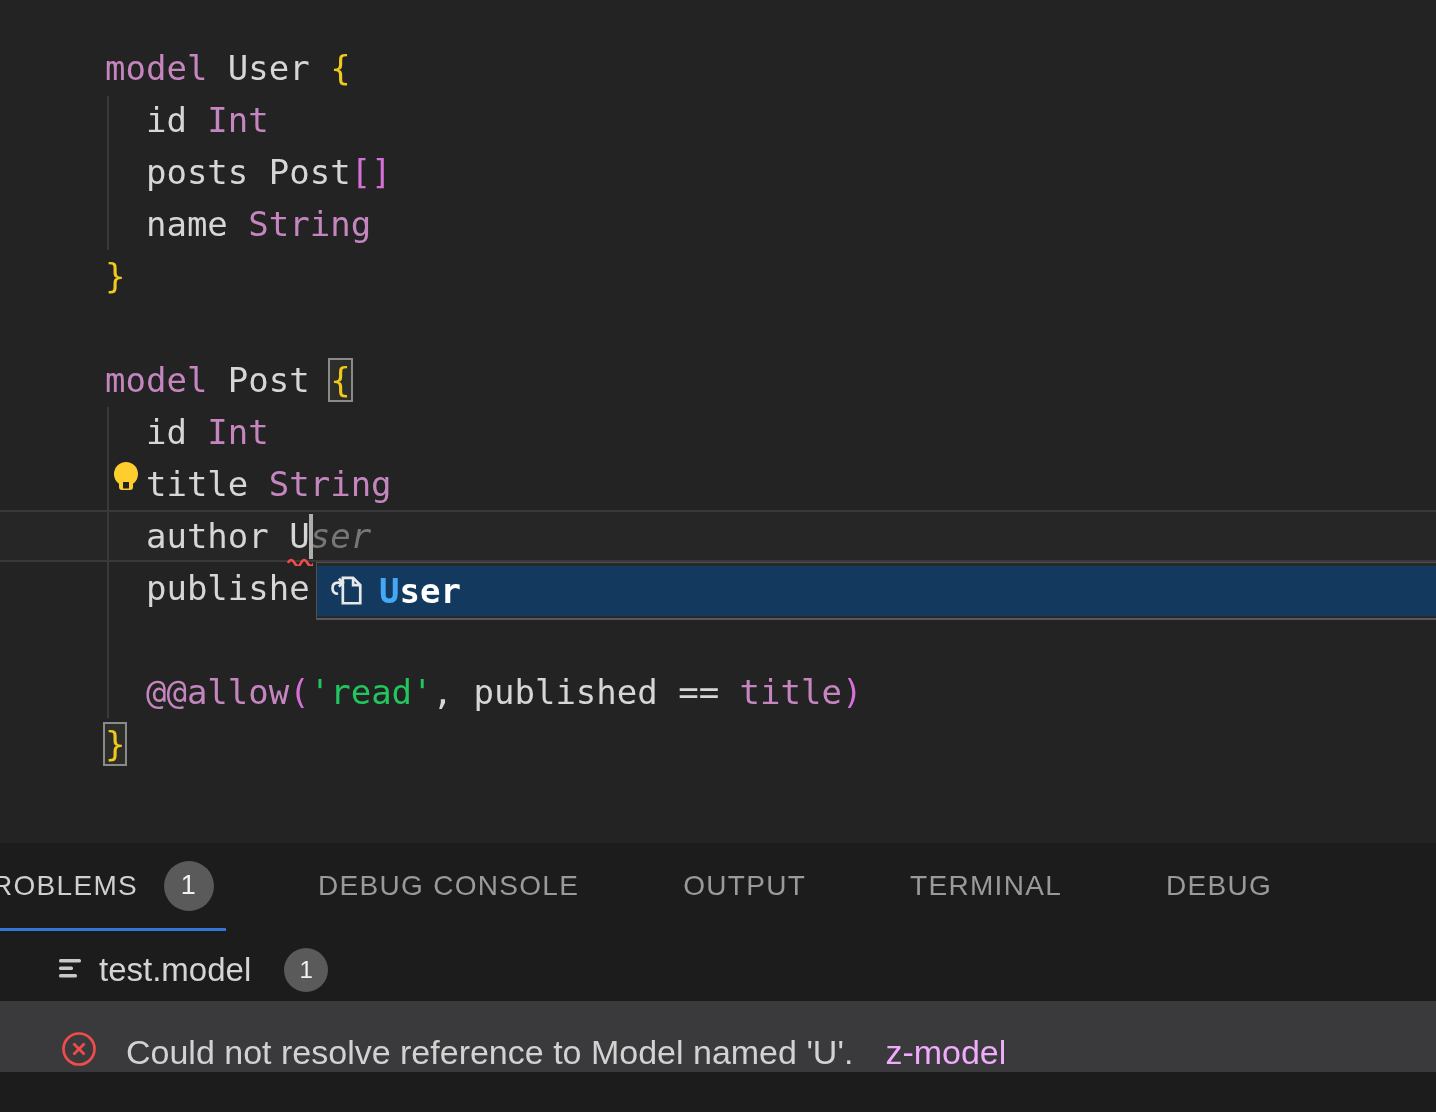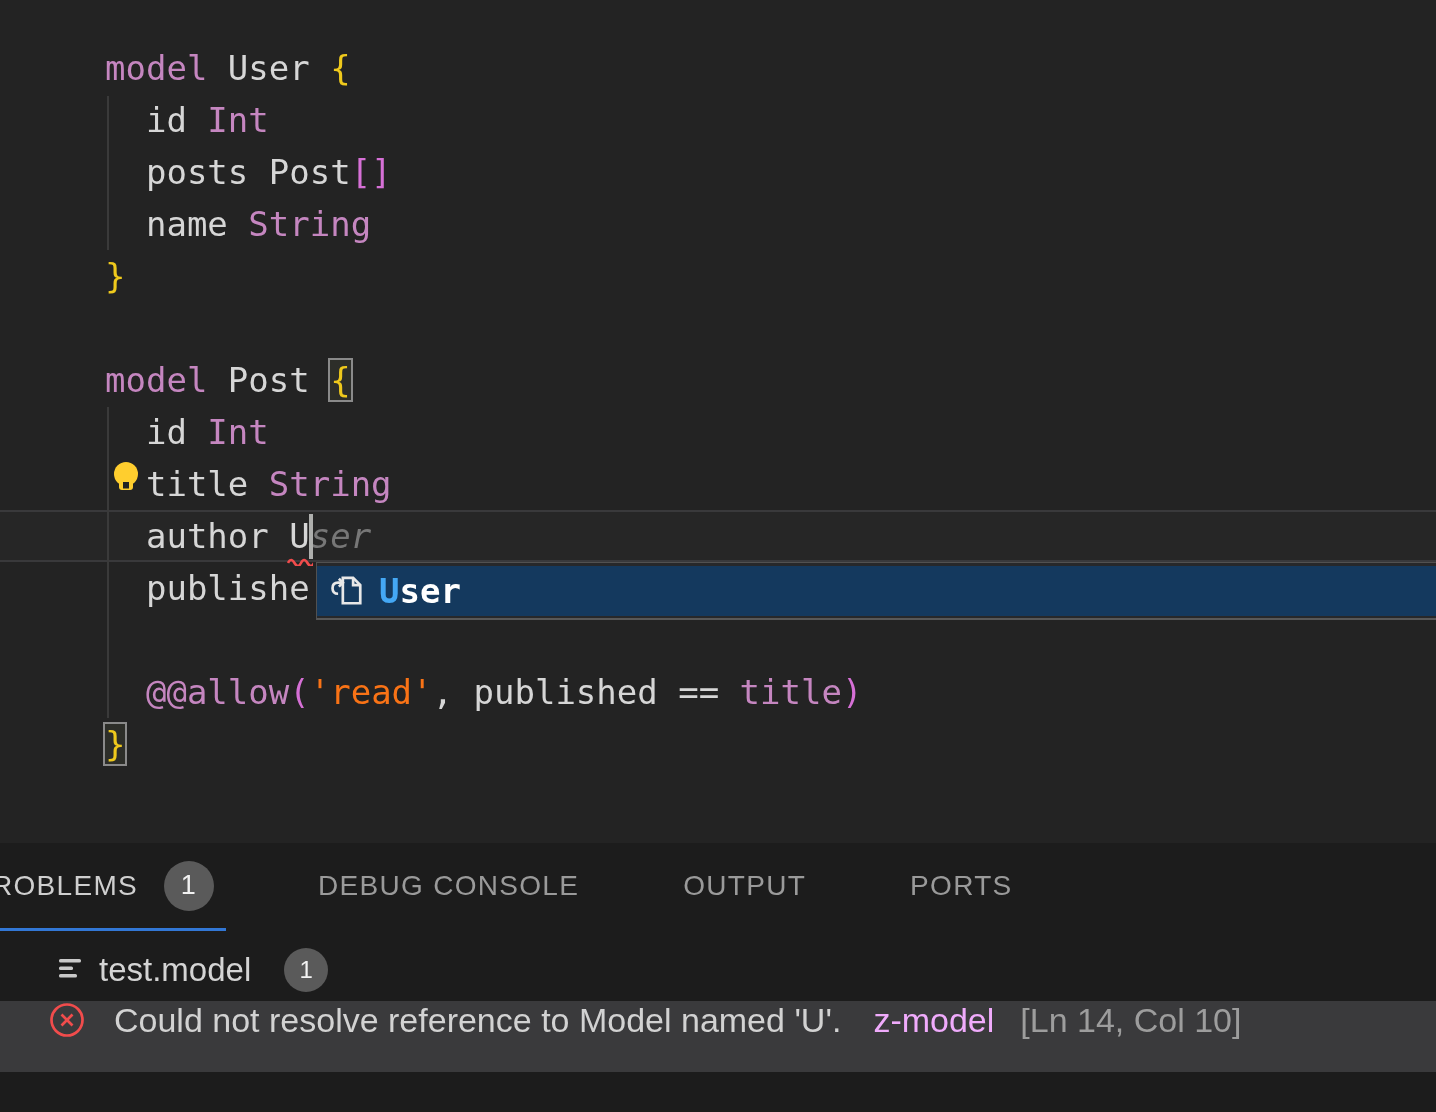--- a/index.html
+++ b/index.html
@@ -19,21 +19,21 @@
     background:rgba(255,255,255,0.015);box-sizing:border-box;z-index:0;
   }
   .code{
     position:absolute;left:105px;top:42px;z-index:2;
     font-family:"DejaVu Sans Mono", monospace;font-size:34px;
   }
   .code-line{height:52px;line-height:52px;white-space:pre;}
   .tok-keyword{color:#C586C0;}
   .tok-plain{color:#D6D6D6;}
   .tok-type{color:#C586C0;}
-  .tok-string{color:#f97316;}
+  .tok-string{color:#22c55e;}
   .tok-brace{color:#EFC91C;}
   .tok-bracket{color:#D670D6;}
   .tok-ghost{color:#777777;font-style:italic;}
   .tok-brace_match{
     color:#EFC91C;outline:2px solid #8a8a8a;outline-offset:0px;
     background:rgba(140,150,100,0.10);
   }
   .cursor{position:absolute;left:309px;top:514px;width:4px;height:45px;background:#aeafad;z-index:6;}
   .squiggle{position:absolute;left:287px;top:552px;z-index:12;}
   .lightbulb{position:absolute;left:111px;top:461px;z-index:5;}
@@ -68,21 +68,21 @@
   .badge.big{width:50px;height:50px;font-size:27px;}
   .badge.small{width:44px;height:44px;font-size:24px;}
   .file-row{
     position:absolute;left:0;top:97px;width:1436px;height:60px;
     display:flex;align-items:center;padding-left:25px;gap:17px;box-sizing:border-box;margin-left:34px;
   }
   .file-name{font-size:33px;color:#d4d4d4;}
   .file-row .badge{margin-left:16px;}
   .error-row{
     position:absolute;left:0;top:158px;width:1436px;height:71px;background:#3a3a3c;
-    display:flex;align-items:flex-start;padding-left:48px;box-sizing:border-box;
+    display:flex;align-items:flex-end;padding-left:60px;box-sizing:border-box;
   }
   .error-msg{font-size:34px;color:#d2d2d2;margin-left:28px;}
   .error-src{font-size:34px;color:#f0abfc;margin-left:32px;}
   .error-loc{font-size:34px;color:#9d9d9d;margin-left:26px;}
 </style>
 </head>
 <body>
 
 <div class="editor">
   <div class="current-line"></div>
@@ -143,21 +143,24 @@
       <span>PROBLEMS</span>
       <span class="badge big">1</span>
     </div>
     <div class="panel-tab">
       <span>DEBUG CONSOLE</span>
     </div>
     <div class="panel-tab">
       <span>OUTPUT</span>
     </div>
     <div class="panel-tab">
-      <span>PORTS</span>
+      <span>TERMINAL</span>
+    </div>
+    <div class="panel-tab">
+      <span>DEBUG</span>
     </div>
   </div>
 
   <div class="file-row">
     <span>
       <svg width="23" height="21" viewBox="0 0 23 21">
         <rect x="0" y="1" width="22" height="3.6" rx="1.5" fill="#c9c9c9"></rect>
         <rect x="0" y="8.5" width="14" height="3.6" rx="1.5" fill="#c9c9c9"></rect>
         <rect x="0" y="16" width="18" height="3.6" rx="1.5" fill="#c9c9c9"></rect>
       </svg>
@@ -168,15 +171,14 @@
 
   <div class="error-row">
     <span>
       <svg width="38" height="38" viewBox="0 0 38 38" fill="none" stroke="#F14C4C" stroke-width="2.7">
         <circle cx="19" cy="19" r="15.5"></circle>
         <path d="M13.5 13.5 L24.5 24.5 M24.5 13.5 L13.5 24.5"></path>
       </svg>
     </span>
     <span class="error-msg">Could not resolve reference to Model named 'U'.</span>
     <span class="error-src">z-model</span>
-    <span class="error-loc">[Ln 14, Col 10]</span>
   </div>
 </div>
 
 </body></html>

